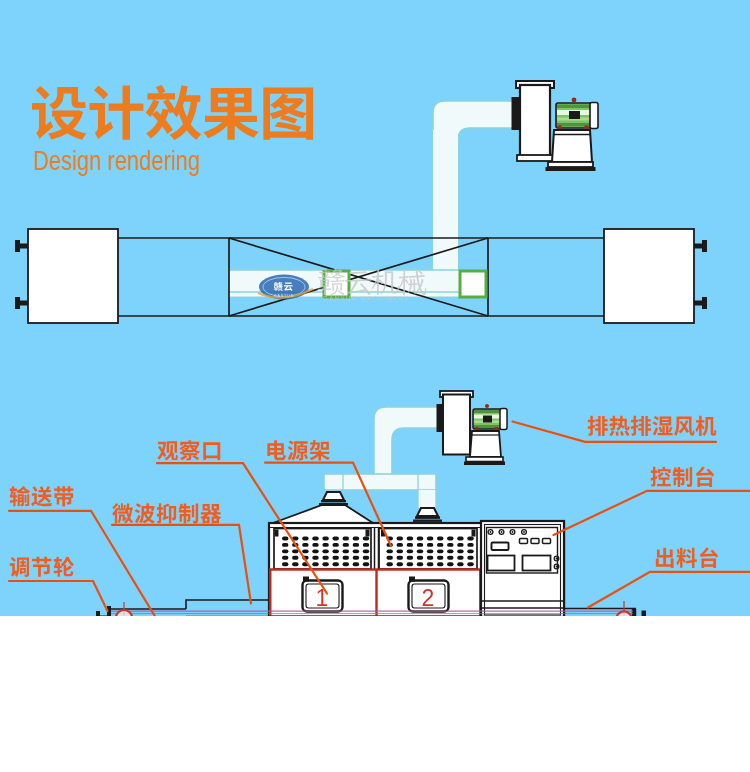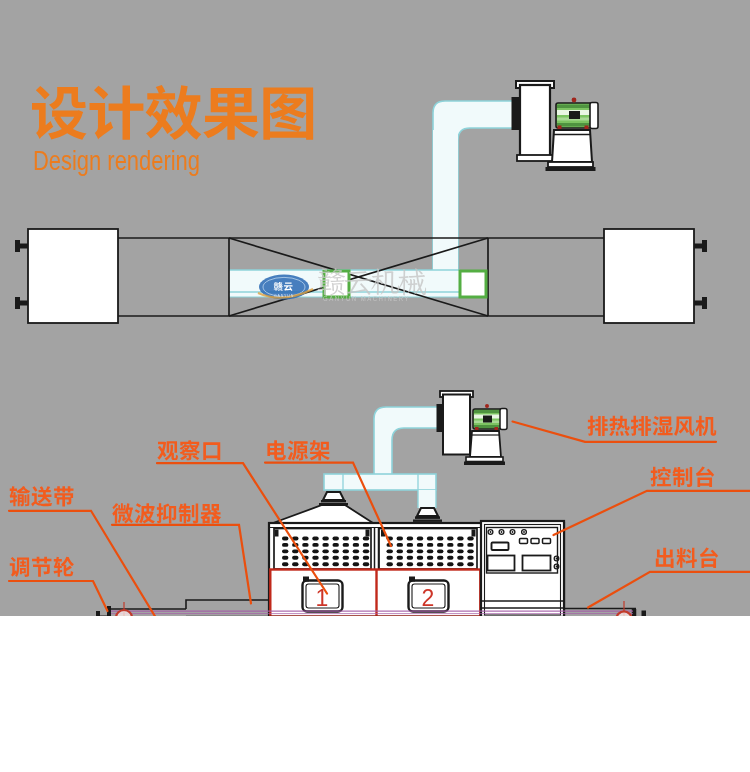--- a/index.html
+++ b/index.html
@@ -1,16 +1,16 @@
 <!DOCTYPE html>
 <html><head>
 <meta charset="utf-8">
 <style>
   html,body { margin:0; padding:0; background:#ffffff; }
-  #canvas { position:relative; width:750px; height:616px; background:#a3a3a3; overflow:hidden; }
+  #canvas { position:relative; width:750px; height:616px; background:#7dd3fc; overflow:hidden; }
   svg { display:block; }
   text { user-select:none; }
 </style>
 </head>
 <body>
 
 <div id="canvas">
 <svg width="750" height="772" viewBox="0 0 750 772" xmlns="http://www.w3.org/2000/svg">
 
 <g fill="#EC7C1E" transform="translate(30,134.5)" aria-label="设计效果图">

